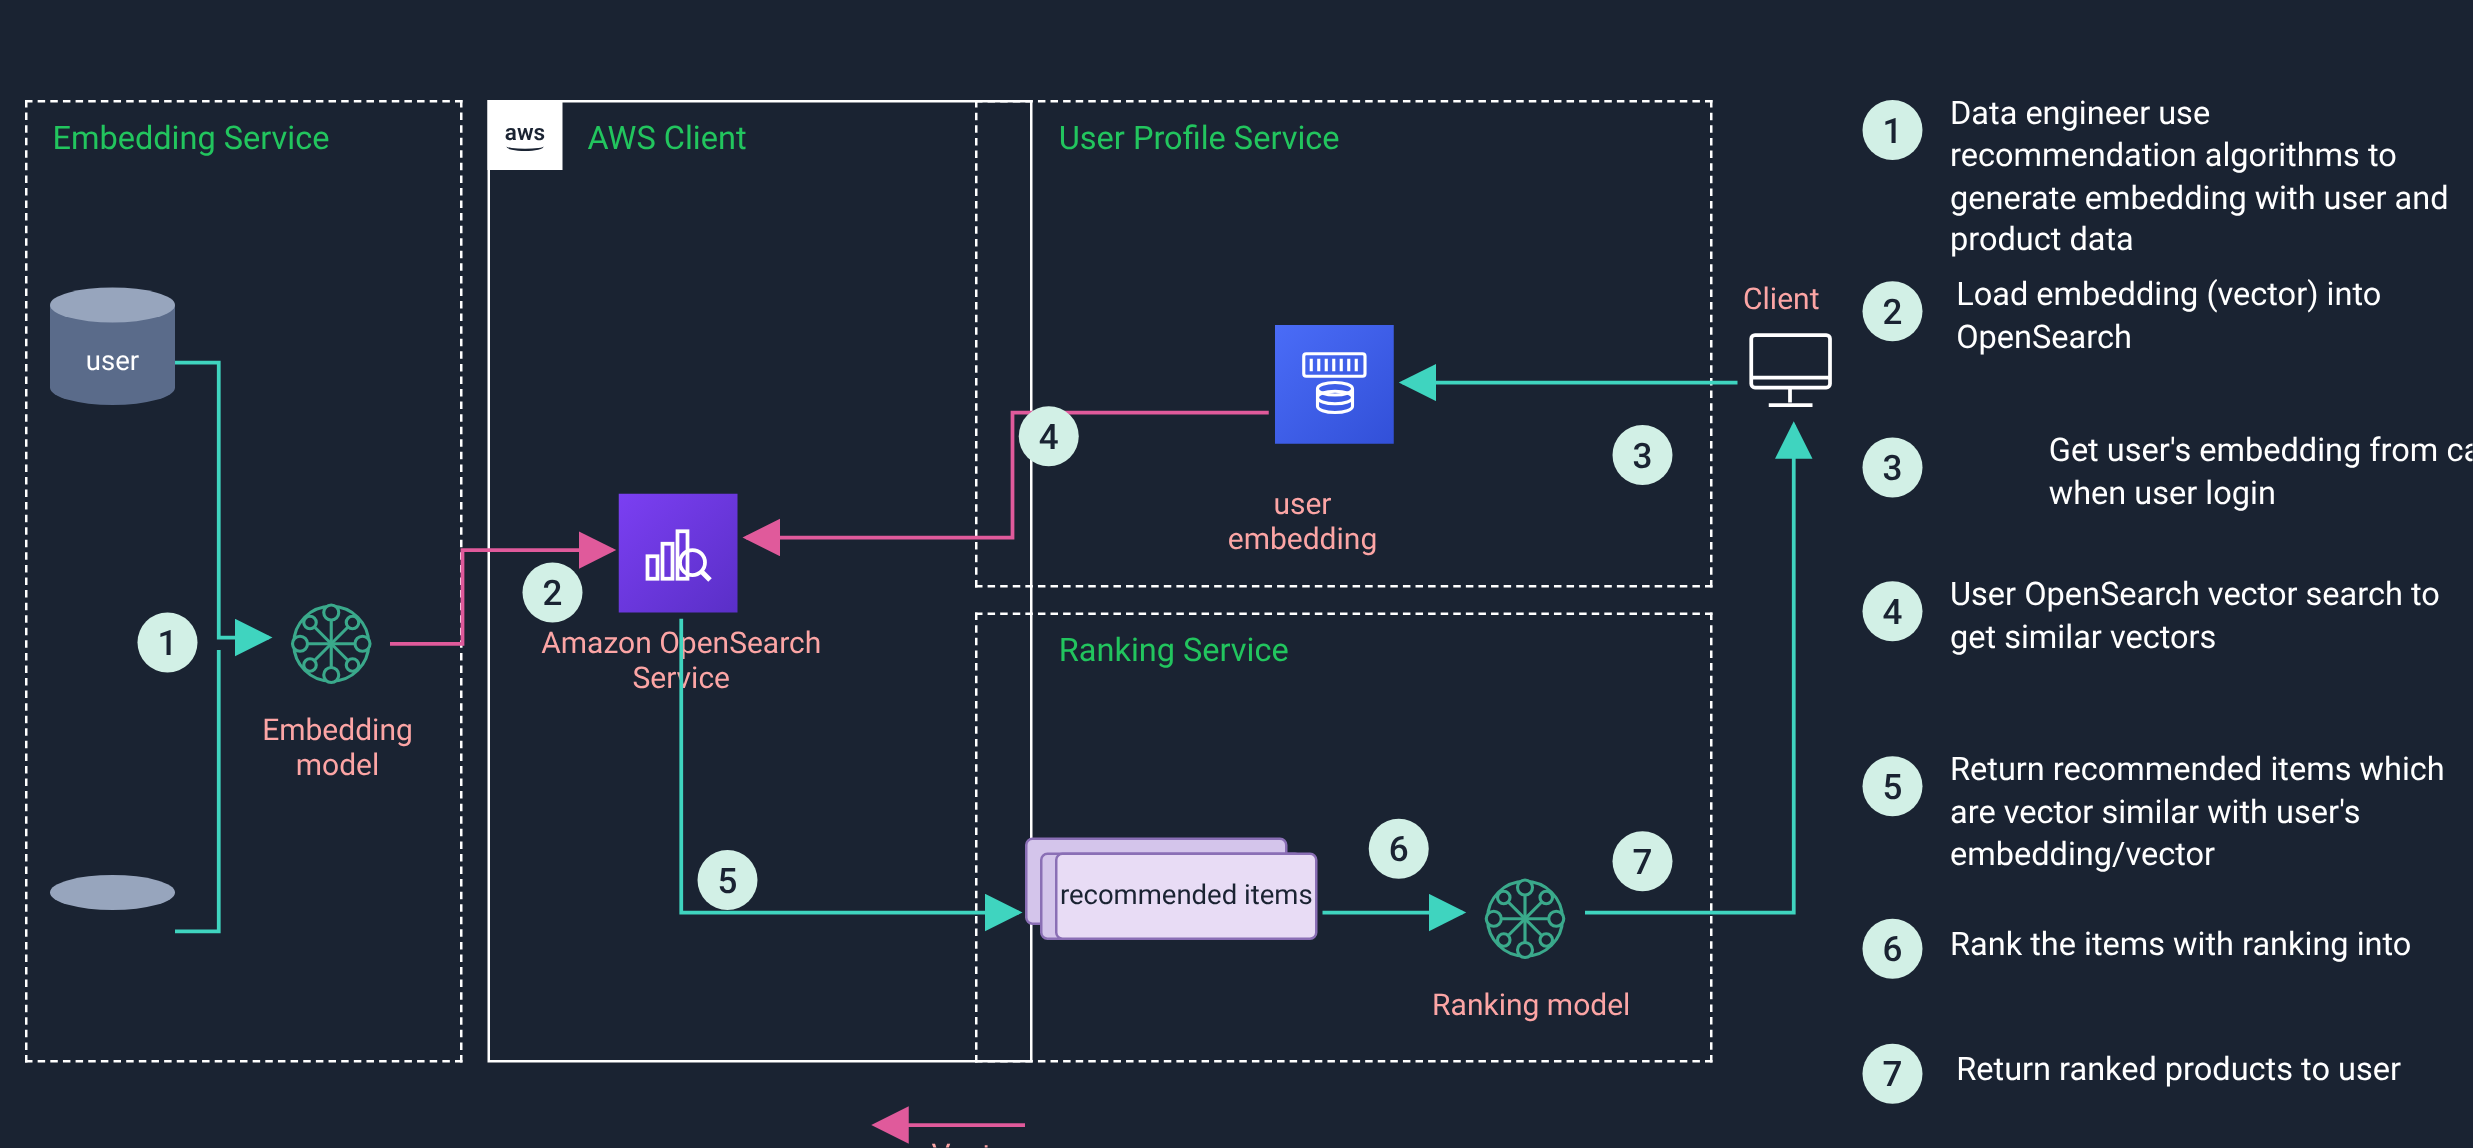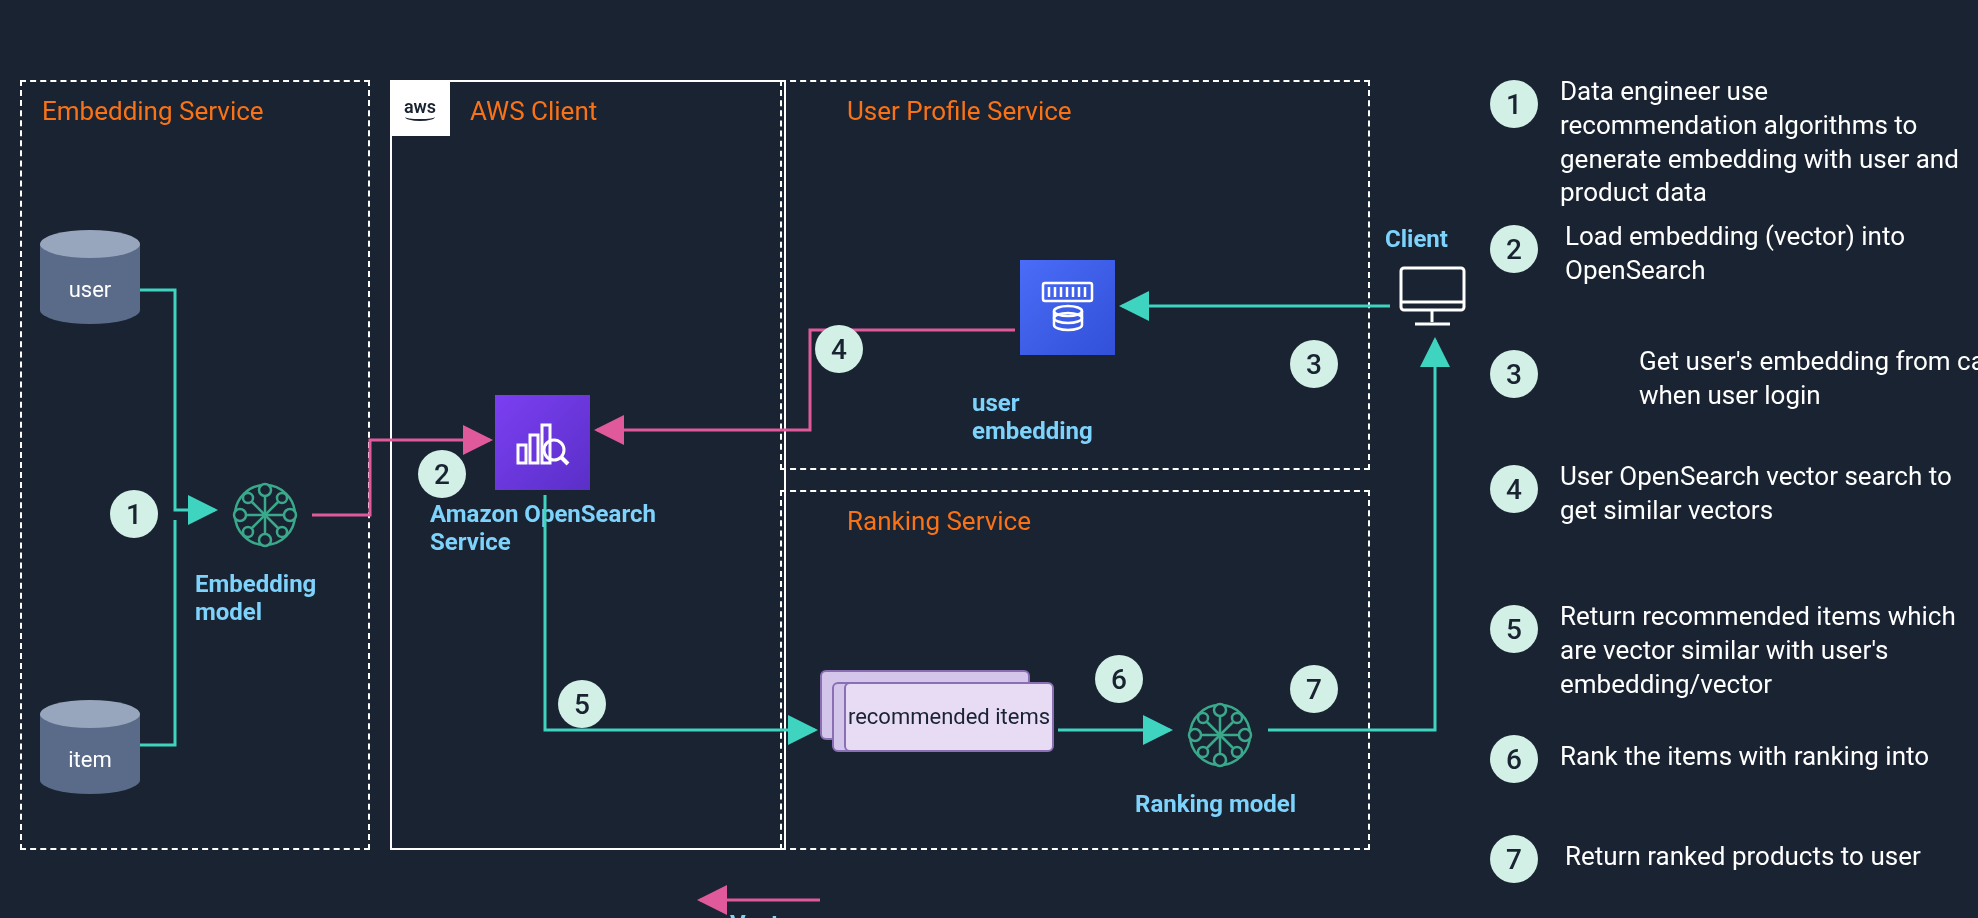--- a/index.html
+++ b/index.html
@@ -18,21 +18,21 @@
   }
   .solid-box {
     position: absolute;
     border: 2px solid #fff;
   }
   .box-title {
     position: absolute;
     top: 14px;
     left: 20px;
     font-size: 26px;
-    color: #f97316;
+    color: #22c55e;
   }
   .aws-badge {
     position: absolute;
     top: -2px;
     left: -2px;
     width: 60px;
     height: 56px;
     background: #fff;
     color: #1a2332;
     display: flex;
@@ -63,23 +63,23 @@
     font-weight: 500;
   }
   .step-text {
     position: absolute;
     color: #fff;
     font-size: 26px;
     line-height: 1.3;
   }
   .label {
     position: absolute;
-    color: #7dd3fc;
+    color: #fca5a5;
     font-size: 24px;
-    font-weight: bold;
+    text-align: center;
   }
   .cylinder {
     position: absolute;
     width: 116px;
   }
   .cylinder .top {
     width: 100px;
     height: 28px;
     background: #97a5bd;
     border-radius: 50%;
@@ -151,21 +151,20 @@
   <div class="box-title">Embedding Service</div>
 </div>
 
 <div class="cylinder" style="left:40px; top:230px;">
   <div class="top"></div>
   <div class="body">user</div>
 </div>
 
 <div class="cylinder" style="left:40px; top:700px;">
   <div class="top"></div>
-  <div class="body">item</div>
 </div>
 
 <svg style="position:absolute; left:220px; top:470px; width:90px; height:90px;" viewBox="0 0 90 90">
   <g stroke="#3aa98b" stroke-width="2.5" fill="none">
     <circle cx="45" cy="45" r="30"></circle>
     <circle cx="45" cy="20" r="6" fill="#1a2332"></circle>
     <circle cx="45" cy="70" r="6" fill="#1a2332"></circle>
     <circle cx="20" cy="45" r="6" fill="#1a2332"></circle>
     <circle cx="70" cy="45" r="6" fill="#1a2332"></circle>
     <circle cx="28" cy="28" r="5" fill="#1a2332"></circle>
@@ -173,21 +172,21 @@
     <circle cx="28" cy="62" r="5" fill="#1a2332"></circle>
     <circle cx="62" cy="62" r="5" fill="#1a2332"></circle>
     <line x1="45" y1="26" x2="45" y2="64"></line>
     <line x1="26" y1="45" x2="64" y2="45"></line>
     <line x1="32" y1="32" x2="58" y2="58"></line>
     <line x1="58" y1="32" x2="32" y2="58"></line>
   </g>
 </svg>
 <div class="label" style="left:195px; top:570px; width:150px;">Embedding model</div>
 
-<div class="solid-box" style="left:390px; top:80px; width:396px; height:770px;">
+<div class="solid-box" style="left:390px; top:80px; width:436px; height:770px;">
   <div class="aws-badge">
     <span>aws</span>
     <div class="smile"></div>
   </div>
   <div class="box-title" style="left:78px;">AWS Client</div>
 </div>
 
 <div class="opensearch-icon" style="left:495px; top:395px;">
   <svg width="65" height="65" viewBox="0 0 65 65">
     <g stroke="#fff" stroke-width="3" fill="none">

